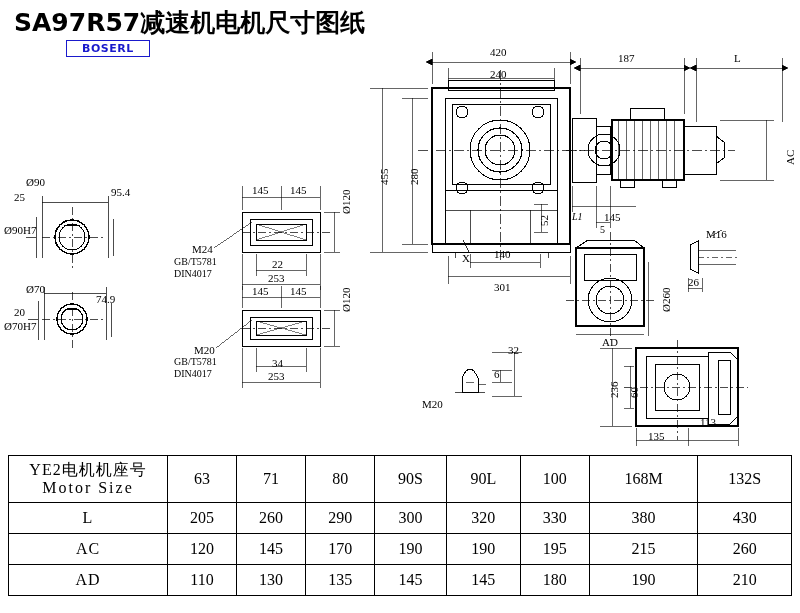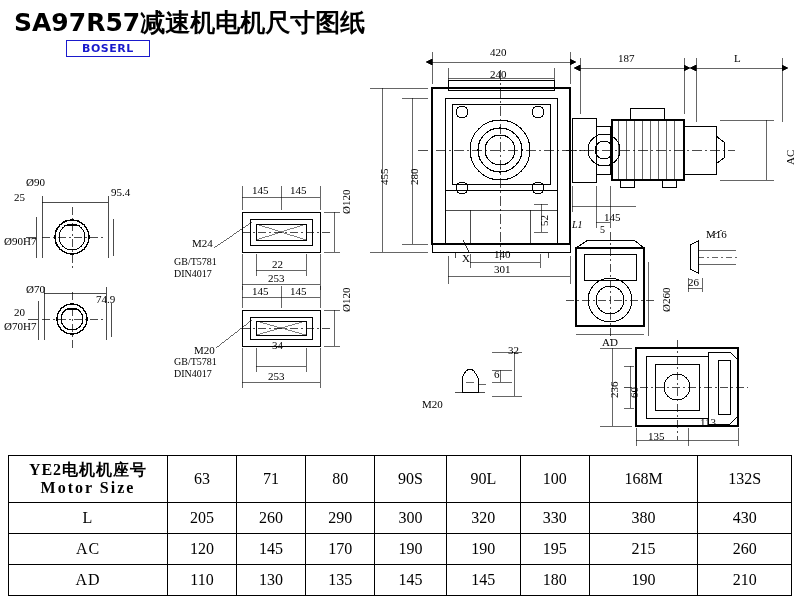--- a/index.html
+++ b/index.html
@@ -61,21 +61,20 @@
     text-align: center;
     padding: 2px 0;
     height: 26px;
     font-weight: normal;
   }
   .spec-table .hdr-cell {
     width: 158px;
     line-height: 1.15;
     font-size: 16px;
     letter-spacing: 1px;
-    font-weight: bold;
   }
   .spec-table .hdr-cell .l1 { display:block; }
   .spec-table .hdr-cell .l2 { display:block; letter-spacing:2px; }
   .spec-table .rowlabel {
     font-size: 16px;
     letter-spacing: 1px;
   }
   .spec-table td.val { font-size: 16px; }
   .spec-table tr.head td { height: 42px; }
   
@@ -369,58 +368,58 @@
         <path d="M636 440 L688 440" stroke-width="0.6"></path>
         <path d="M688 440 L738 440" stroke-width="0.6"></path>
       </g>
 
     </g>
   </svg>
 
   <div class="lbl" style="left:26px;  top:176px;">Ø90</div>
   <div class="lbl" style="left:14px;  top:191px;">25</div>
   <div class="lbl" style="left:96px;  top:186px;margin-left:15px;">95.4</div>
-  <div class="lbl" style="left:4px;   top:235px;"><span>Ø90</span><span class="sup">H7</span></div>
+  <div class="lbl" style="left:4px;   top:224px;"><span>Ø90</span><span class="sup">H7</span></div>
 
   <div class="lbl" style="left:26px;  top:283px;">Ø70</div>
   <div class="lbl" style="left:14px;  top:306px;">20</div>
   <div class="lbl" style="left:96px;  top:293px;">74.9</div>
   <div class="lbl" style="left:4px;   top:320px;"><span>Ø70</span><span class="sup">H7</span></div>
 
   <div class="lbl" style="left:252px; top:184px;">145</div>
   <div class="lbl" style="left:290px; top:184px;">145</div>
   <div class="lbl rot90" style="left:340px; top:214px;">Ø120</div>
-  <div class="lbl" style="left:192px; top:237px;">M24</div>
+  <div class="lbl" style="left:192px; top:243px;">M24</div>
   <div class="lbl small" style="left:174px; top:256px;">GB/T5781</div>
   <div class="lbl small" style="left:174px; top:268px;">DIN4017</div>
   <div class="lbl" style="left:272px; top:258px;">22</div>
   <div class="lbl" style="left:268px; top:272px;">253</div>
 
   <div class="lbl" style="left:252px; top:285px;">145</div>
   <div class="lbl" style="left:290px; top:285px;">145</div>
   <div class="lbl rot90" style="left:340px; top:312px;">Ø120</div>
   <div class="lbl" style="left:194px; top:344px;">M20</div>
   <div class="lbl small" style="left:174px; top:356px;">GB/T5781</div>
   <div class="lbl small" style="left:174px; top:368px;">DIN4017</div>
-  <div class="lbl" style="left:272px; top:339px;">34</div>
+  <div class="lbl" style="left:272px; top:357px;">34</div>
   <div class="lbl" style="left:268px; top:370px;">253</div>
 
   <div class="lbl" style="left:490px; top:46px;">420</div>
   <div class="lbl" style="left:490px; top:68px;">240</div>
   <div class="lbl" style="left:618px; top:52px;">187</div>
   <div class="lbl" style="left:734px; top:52px;">L</div>
   <div class="lbl rot90" style="left:784px; top:165px;">AC</div>
   <div class="lbl rot90" style="left:378px; top:185px;">455</div>
   <div class="lbl rot90" style="left:408px; top:185px;">280</div>
   <div class="lbl rot90" style="left:538px; top:226px;">52</div>
   <div class="lbl" style="left:494px; top:248px;">140</div>
-  <div class="lbl" style="left:494px; top:263px;text-align:center;">301</div>
+  <div class="lbl" style="left:494px; top:281px;text-align:center;">301</div>
   <div class="lbl" style="left:462px; top:252px;">X</div>
 
-  <div class="lbl small" style="left:572px; top:219px;font-style:italic;">L1</div>
+  <div class="lbl small" style="left:572px; top:211px;font-style:italic;">L1</div>
   <div class="lbl" style="left:604px; top:211px;">145</div>
   <div class="lbl small" style="left:600px; top:224px;">5</div>
 
   <div class="lbl" style="left:706px; top:228px;">M16</div>
   <div class="lbl" style="left:688px; top:276px;">26</div>
   <div class="lbl rot90" style="left:660px; top:312px;">Ø260</div>
   <div class="lbl" style="left:602px; top:336px;">AD</div>
 
   <div class="lbl" style="left:508px; top:344px;">32</div>
   <div class="lbl" style="left:494px; top:368px;">6</div>

